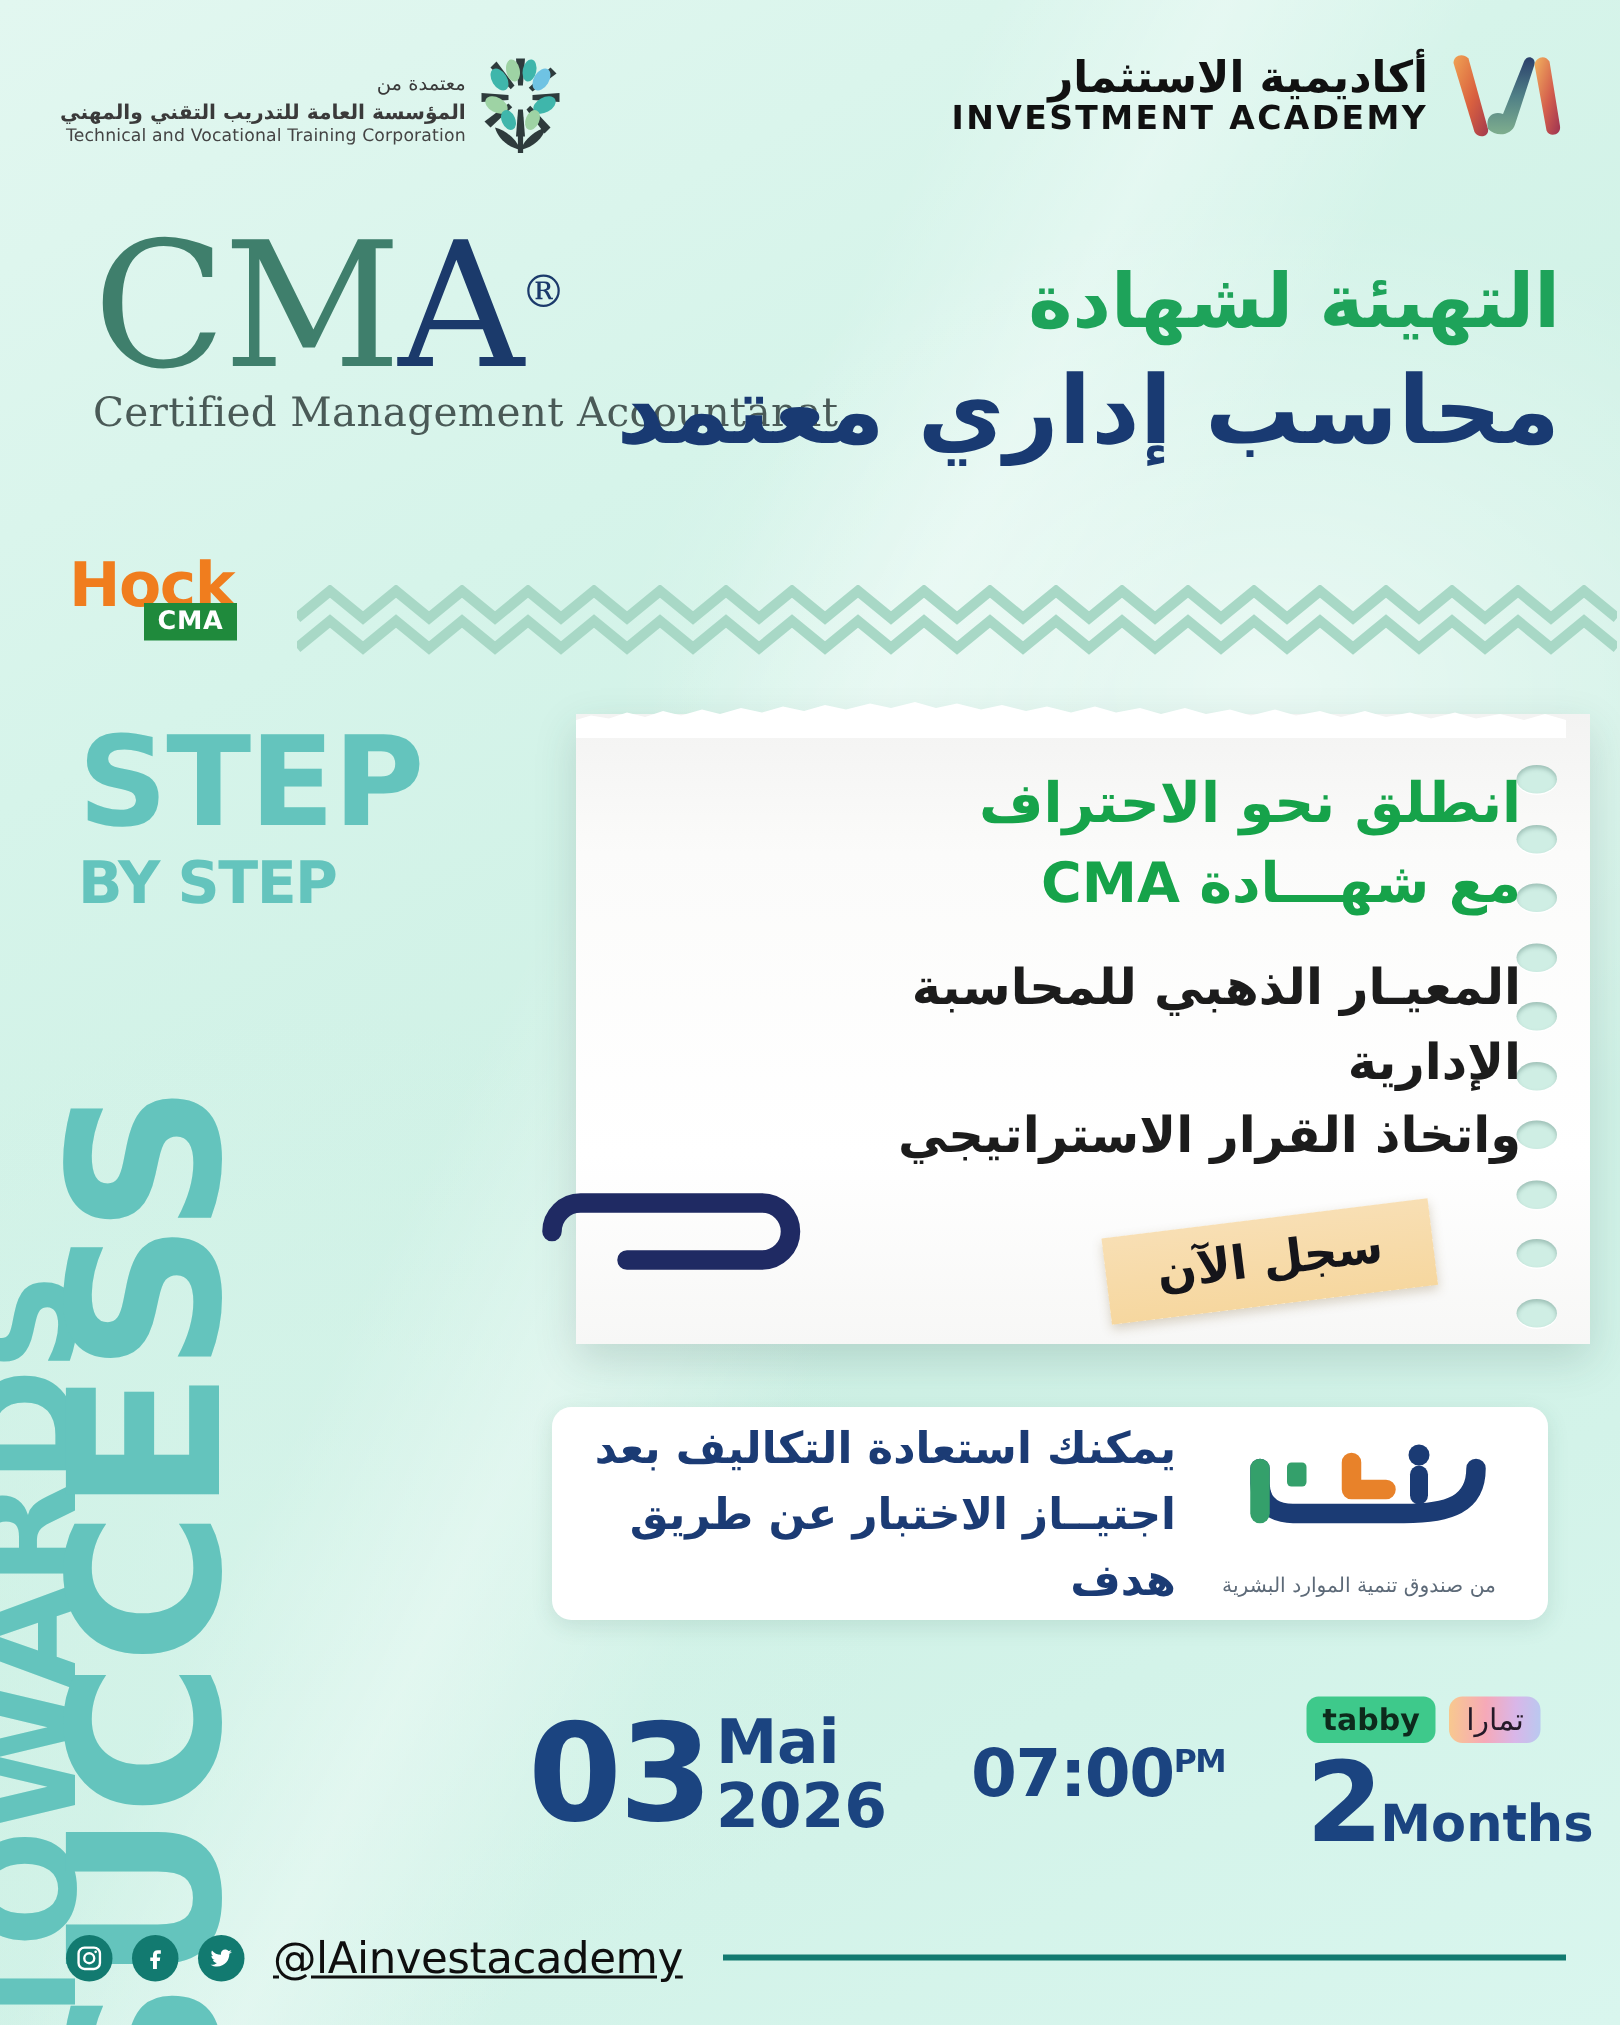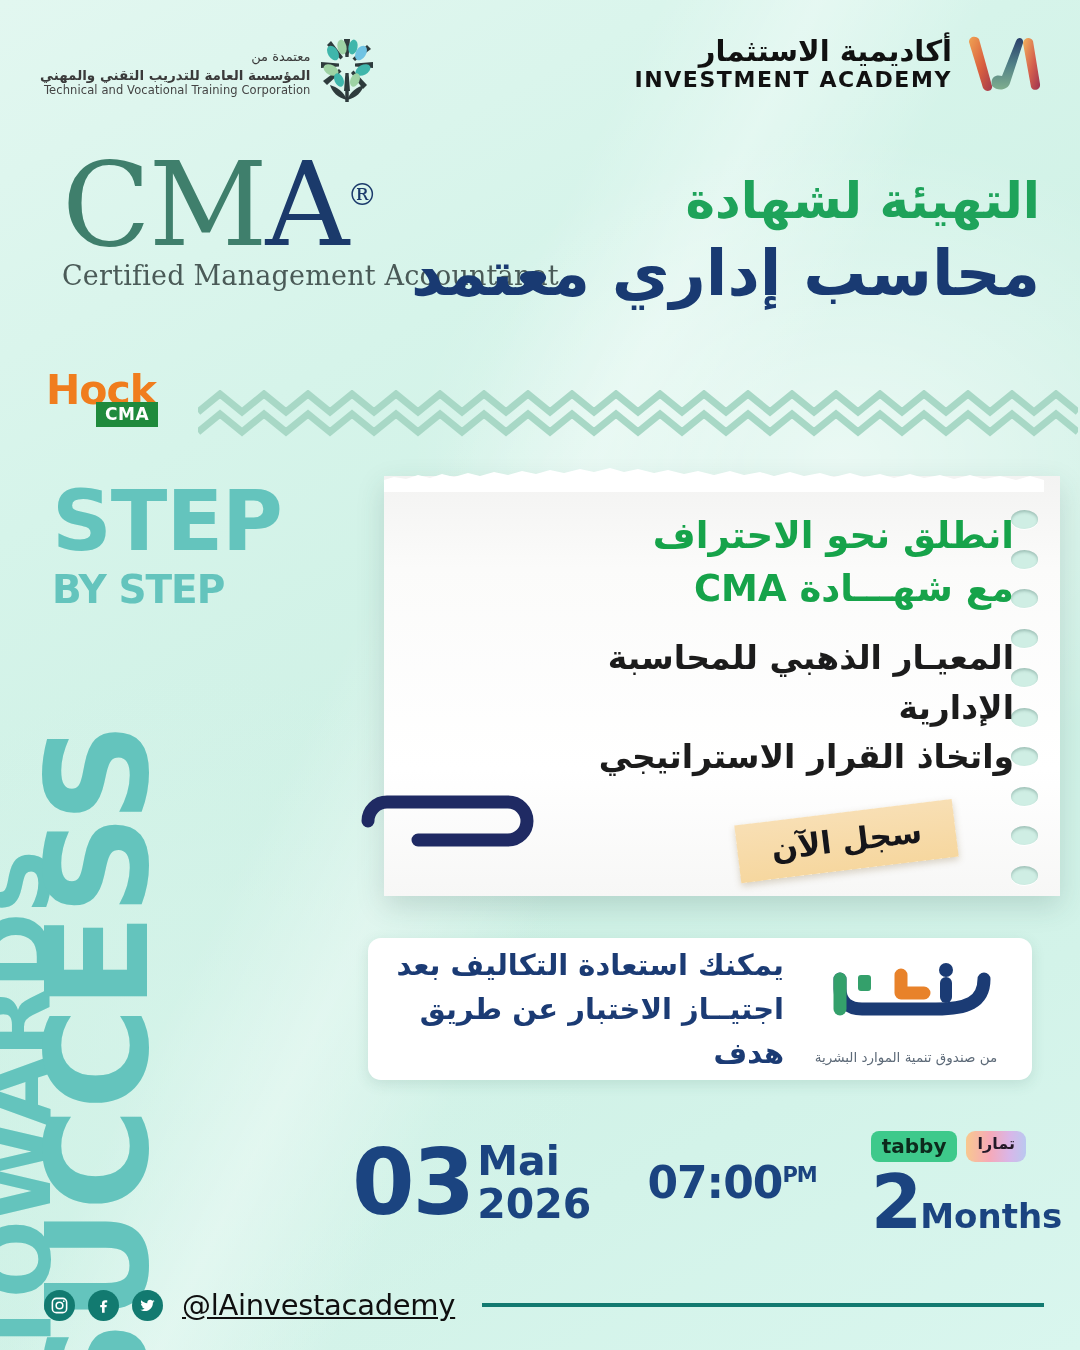--- a/index.html
+++ b/index.html
@@ -98,21 +98,21 @@
   .vdiv{ width:3px; height:86px; background:#e3a84a; }
   #dblock{ display:flex; align-items:center; gap:4px; }
   #dblock .dd{ font-size:90px; font-weight:800; color:#1b4480; line-height:.88; letter-spacing:-2px;}
   #dblock .mm{ font-size:41px; font-weight:700; color:#1b4480; line-height:1.06;}
   #dblock .yy{ font-size:41px; font-weight:700; color:#1b4480; line-height:1.06;}
   #tblock .tr{ font-size:44px; font-weight:800; color:#1b4480; line-height:1.24; letter-spacing:-1px;}
   #tblock sup{ font-size:21px; font-weight:800; }
   #mblock .badges{ display:flex; gap:9px; margin-bottom:7px;}
   .bg1{ background:#3ec98b; color:#0d2a1c; font-size:20px; font-weight:800; padding:3px 11px 4px; border-radius:8px;}
   .bg2{ background:linear-gradient(92deg,#f8c98e 0%,#f6a9b8 40%,#d9b6e8 72%,#b9c9f0 100%);
-        color:#241a28; font-size:16px; font-weight:700; padding:3px 11px 4px; border-radius:9px; direction:rtl;}
+        color:#241a28; font-size:20px; font-weight:400; padding:3px 11px 4px; border-radius:9px; direction:rtl;}
   #mblock .mo{ display:flex; align-items:baseline; }
   #mblock .num{ font-size:74px; font-weight:800; color:#1b4480; line-height:.9; letter-spacing:-2px;}
   #mblock .unit{ font-size:34px; font-weight:800; color:#1b4480; }
 
   
   #footer{ left:44px; top:1288px; width:1000px; display:flex; align-items:center; gap:13px;}
   .sicon{ width:31px; height:31px; border-radius:50%; background:#127a70; display:flex; align-items:center; justify-content:center;}
   #handle{ font-size:29px; color:#0f0f0f; letter-spacing:-.3px; margin-left:6px;text-decoration:underline;}
   #fline{ flex:1; height:4px; background:#127a70; margin-left:14px;}
 </style>

